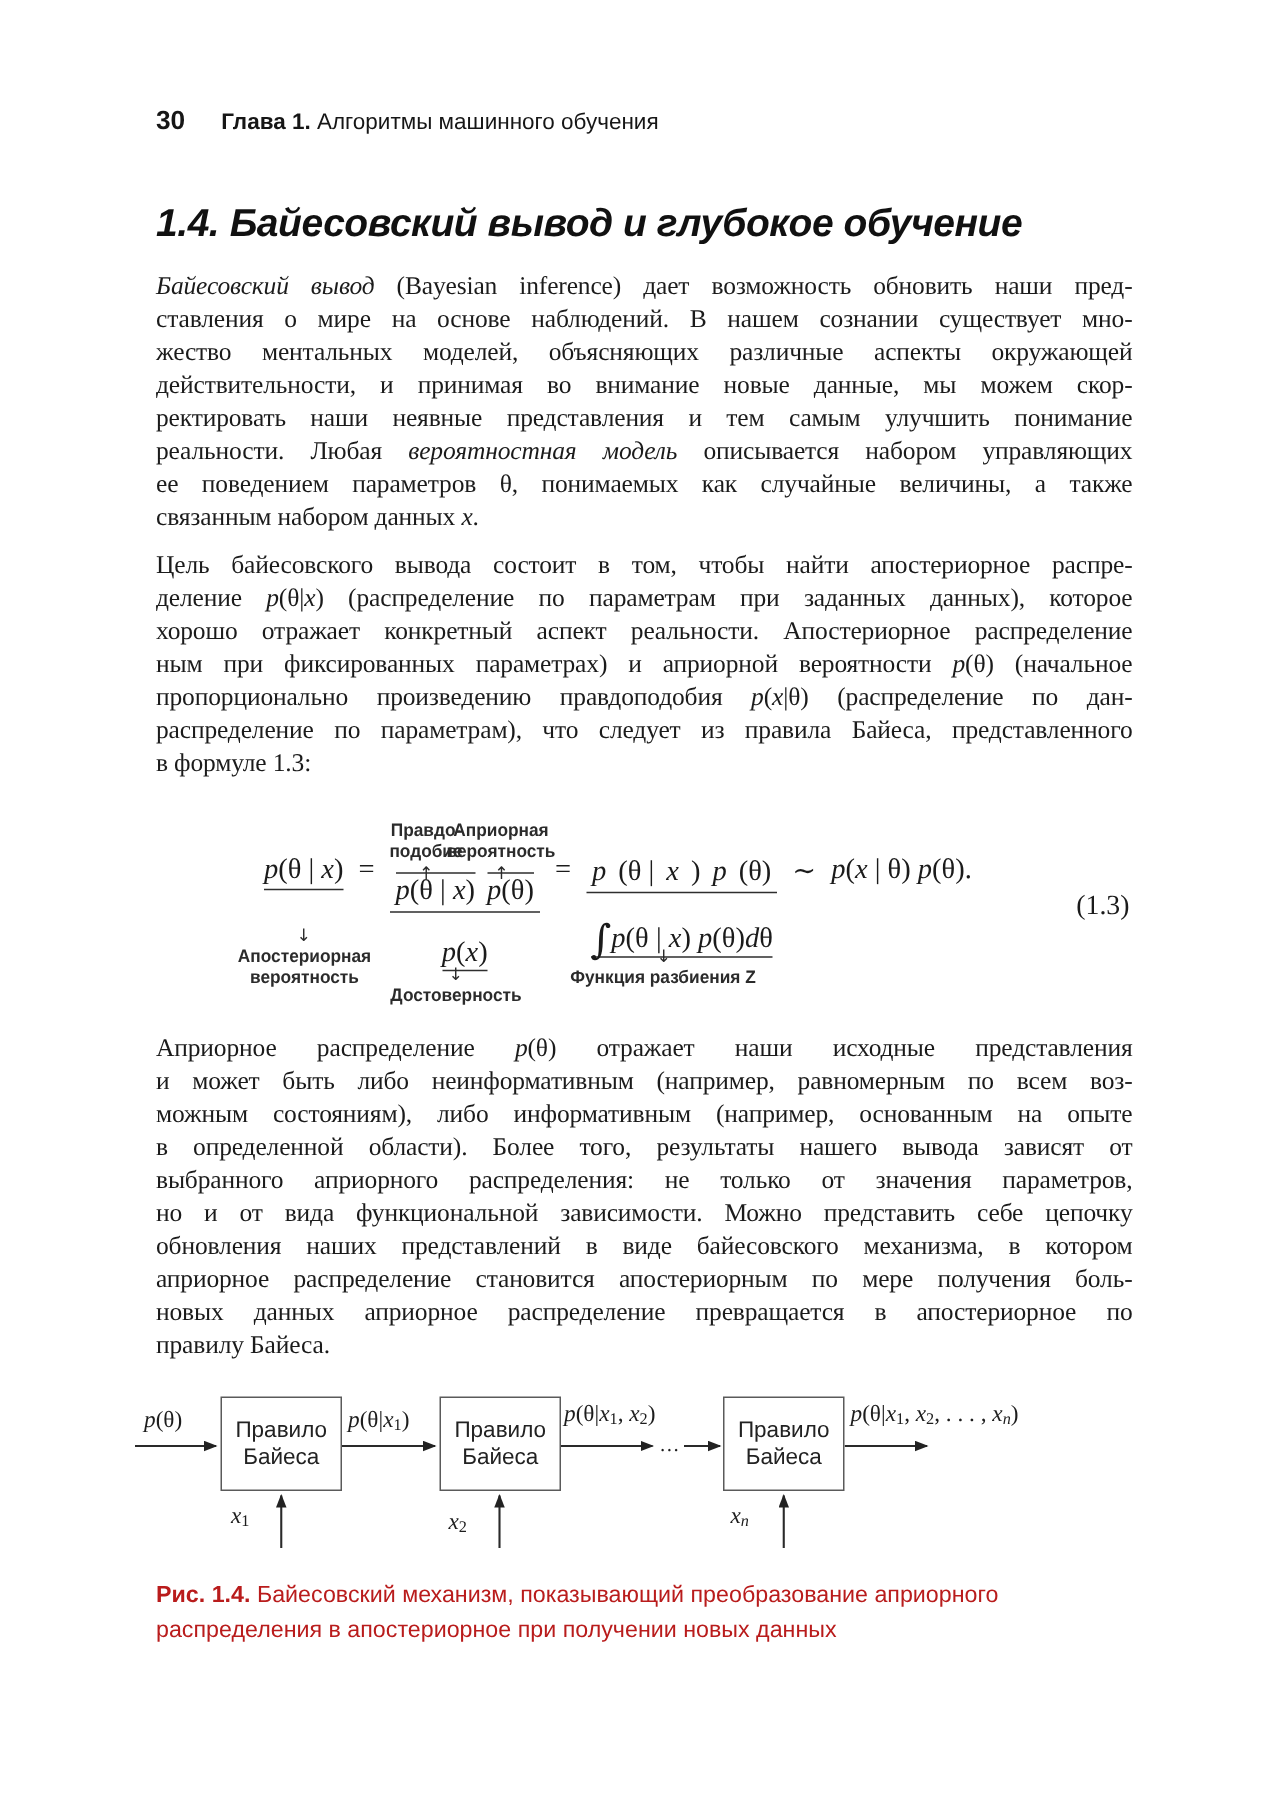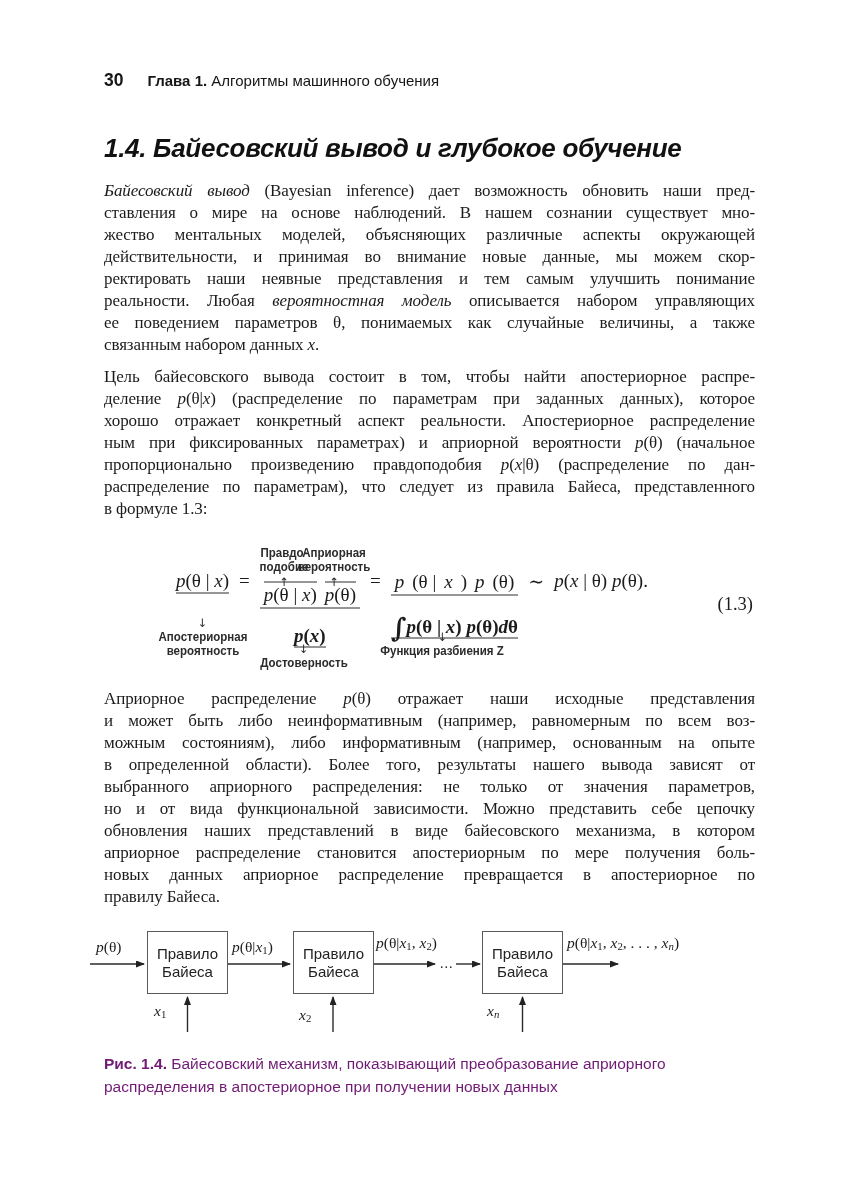--- a/index.html
+++ b/index.html
@@ -36,21 +36,21 @@
   
   .formula{position:relative;height:164px;margin-top:2px;font-size:19px;}
   .eq-row{
     position:absolute;left:72px;top:84px;transform:translateY(-50%);
     display:flex;align-items:flex-start;gap:10px;white-space:nowrap;
   }
   .ul{border-bottom:1.3px solid #2e2e2e;padding-bottom:1px;}
   .ol{border-top:1.3px solid #2e2e2e;padding-top:1px;}
   .frac{display:inline-flex;flex-direction:column;align-items:center;}
   .frac .num{display:flex;align-items:baseline;gap:8px;border-bottom:1.3px solid #2e2e2e;padding:1px 4px 2px;}
-  .frac .den{padding-top:16px;font-weight:bold;}
+  .frac .den{padding-top:16px;}
   .frac1{transform:translateY(11px);}
   .eq-number{position:absolute;right:2px;top:72px;font-size:18.5px;}
   .f-note{
     position:absolute;transform:translateX(-50%) scaleX(0.96);
     font-family:"Liberation Sans","DejaVu Sans",sans-serif;font-weight:bold;
     font-size:12px;line-height:13.5px;color:#2b2b2b;text-align:center;white-space:pre-line;
   }
   .f-arrow{
     position:absolute;transform:translateX(-50%);
     font-family:"DejaVu Sans",sans-serif;font-size:11.5px;color:#2b2b2b;line-height:12px;
@@ -64,21 +64,21 @@
     border:1.5px solid #5a5a5a;background:#fff;display:flex;align-items:center;justify-content:center;
     font-family:"Liberation Sans","DejaVu Sans",sans-serif;font-size:15px;line-height:18px;
     color:#222;text-align:center;white-space:pre-line;
   }
   .flabel{position:absolute;color:#1d1d1d;}
   .fdots{position:absolute;font-size:14px;letter-spacing:1px;color:#1d1d1d;}
 
   
   .caption{
     margin-top:12px;width:604px;
-    font-family:"Liberation Sans","DejaVu Sans",sans-serif;font-size:15.5px;line-height:23px;color:#701a75;
+    font-family:"Liberation Sans","DejaVu Sans",sans-serif;font-size:15.5px;line-height:23px;color:#b91c1c;
   }
   .caption b{font-weight:bold;}
 </style>
 </head>
 <body>
 
 <div class="page">
   <div class="content">
 
     <header class="runhead">

